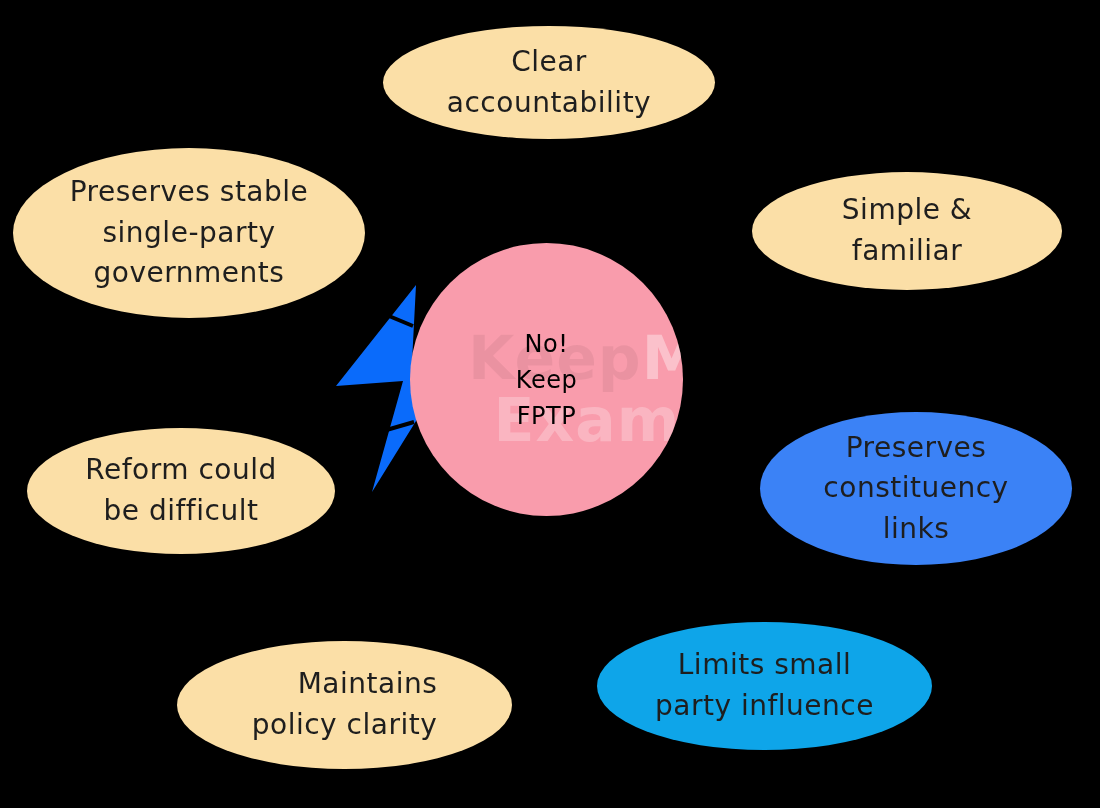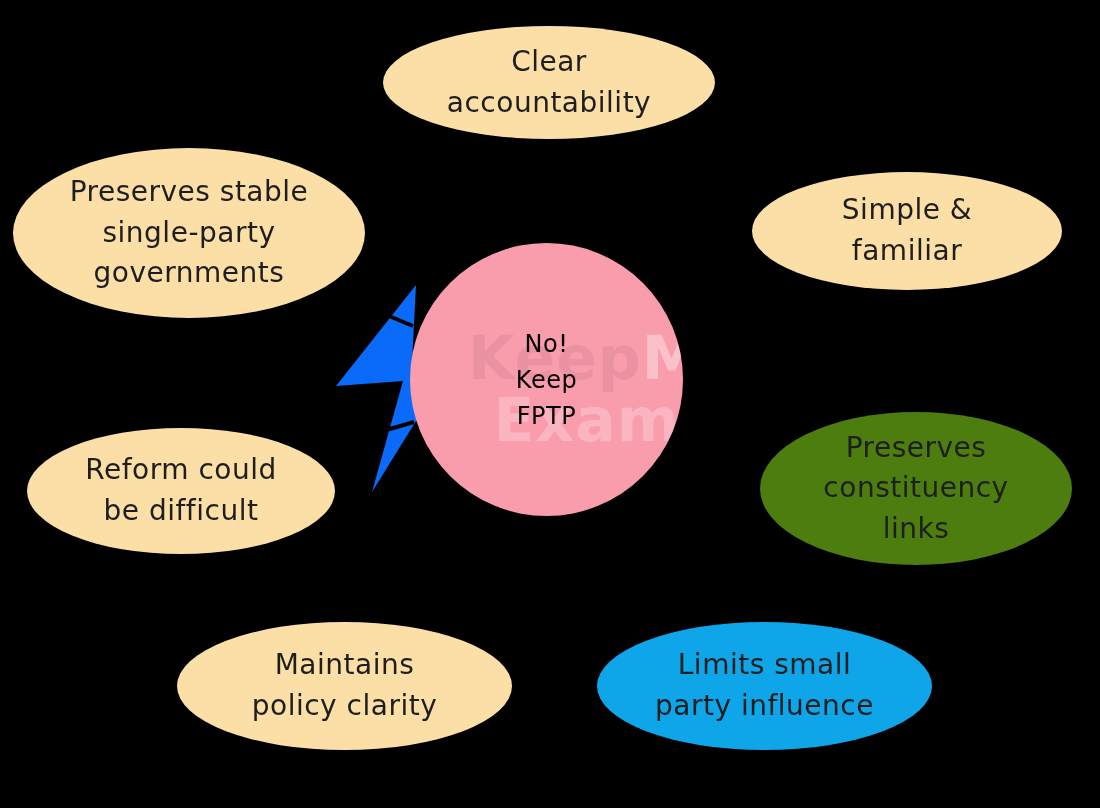--- a/index.html
+++ b/index.html
@@ -27,21 +27,21 @@
     letter-spacing: 0.5px;
     white-space: pre-line;
     z-index: 1;
   }
   
   .b-clear      { left: 383px; top:  26px; width: 332px; height: 113px; }
   .b-stable     { left:  13px; top: 148px; width: 352px; height: 170px; }
   .b-simple     { left: 752px; top: 172px; width: 310px; height: 118px; }
   .b-reform     { left:  27px; top: 428px; width: 308px; height: 126px; }
   .b-preserves  { left: 760px; top: 412px; width: 312px; height: 153px; }
-  .b-maintains  { left: 177px; top: 622px; width: 335px; height: 128px; }
+  .b-maintains  { left: 177px; top: 641px; width: 335px; height: 128px; text-align: right; }
   .b-limits     { left: 597px; top: 622px; width: 335px; height: 128px; }
 
   #bolt-svg {
     position: absolute;
     left: 0; top: 0;
     width: 1100px; height: 808px;
     z-index: 2;
     pointer-events: none;
   }
   #center-circle {
@@ -100,21 +100,21 @@
   <div class="bubble b-simple" style="background-color: rgb(251, 223, 167); justify-content: center;">
     <span>Simple &amp;
 familiar</span>
   </div>
 
   <div class="bubble b-reform" style="background-color: rgb(251, 223, 167);">
     <span>Reform could
 be difficult</span>
   </div>
 
-  <div class="bubble b-preserves" style="background-color: #4d7c0f;">
+  <div class="bubble b-preserves" style="background-color: #3b82f6;">
     <span>Preserves
 constituency
 links</span>
   </div>
 
   <div class="bubble b-maintains" style="background-color: rgb(251, 223, 167);">
     <span>Maintains
 policy clarity</span>
   </div>
 

